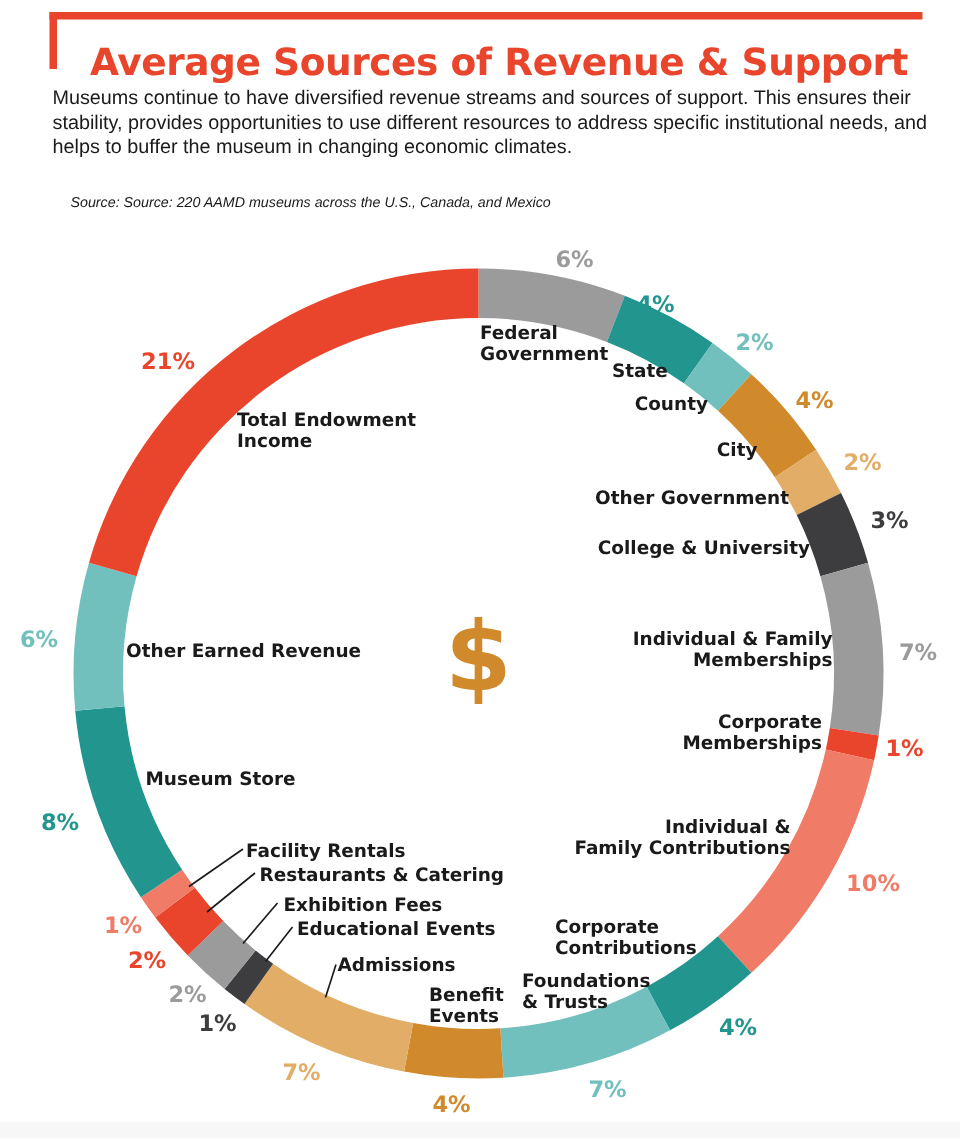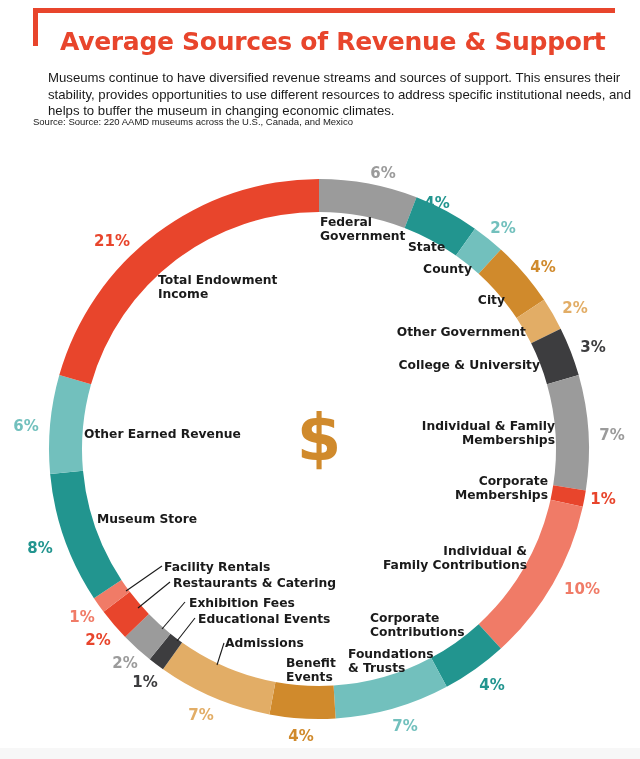--- a/index.html
+++ b/index.html
@@ -1,21 +1,21 @@
 <!DOCTYPE html>
 <html><head>
 <meta charset="utf-8">
 <style>
   html, body { margin: 0; padding: 0; background: #ffffff; }
   body { width: 640px; height: 759px; position: relative; overflow: hidden; font-family: "Liberation Sans", sans-serif; color: #1a1a1a; }
   .bracket-top { position: absolute; left: 33px; top: 8px; width: 582px; height: 5px; background: #e8452c; }
   .bracket-left { position: absolute; left: 33px; top: 8px; width: 5px; height: 38px; background: #e8452c; }
   .title { position: absolute; left: 48px; top: 15px; margin: 12px; font-family: "DejaVu Sans", sans-serif; font-weight: bold; font-size: 25px; letter-spacing: -0.3px; color: #e8452c; white-space: nowrap; }
-  .intro { position: absolute; left: 33px; top: 55px; width: 590px; margin: 15px; font-size: 13.2px; line-height: 16.5px; color: #1a1a1a; }
-  .source { position: absolute; left: 33px; top: 116px; margin: 0; font-size: 9.5px; color: #1a1a1a; white-space: nowrap; }
+  .intro { position: absolute; left: 33px; top: 55px; width: 590px; margin: 2px; font-size: 13.2px; line-height: 16.5px; color: #1a1a1a; }
+  .source { position: absolute; left: 33px; top: 116px; margin: 14px; font-size: 9.5px; color: #1a1a1a; white-space: nowrap; font-style: italic; }
   .chart { position: absolute; left: 0; top: 0; width: 640px; height: 759px; }
   .bottom-band { position: absolute; left: 0; top: 748px; width: 640px; height: 11px; background: #f7f7f7; }
   .seg-label { font-family: "DejaVu Sans", sans-serif; font-weight: bold; font-size: 12.3px; fill: #1a1a1a; }
   .pct { font-family: "DejaVu Sans", sans-serif; font-weight: bold; font-size: 15px; }
   .dollar { font-family: "DejaVu Sans", sans-serif; font-weight: bold; font-size: 64px; fill: #d08a2c; }
 </style>
 </head>
 <body>
 
 <div class="bracket-top"></div>

